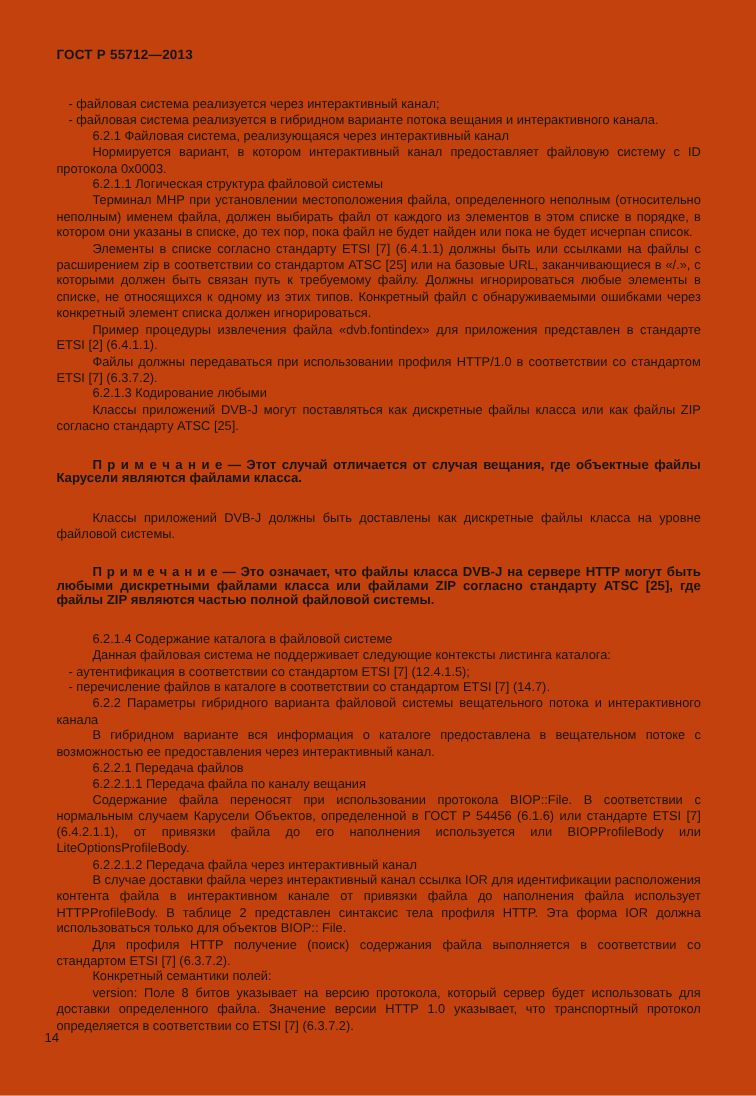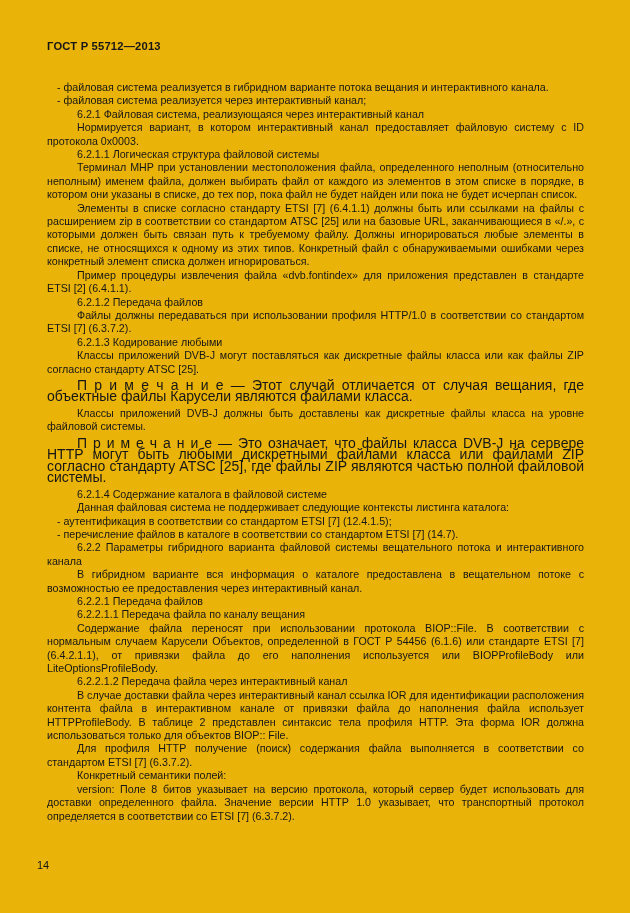--- a/index.html
+++ b/index.html
@@ -7,21 +7,21 @@
     width: 630px;
     height: 913px;
     background: #f4f4f4;
     font-family: "Liberation Sans", sans-serif;
     color: #161616;
   }
   .page {
     position: relative;
     width: 630px;
     height: 913px;
-    background: #eab308;
+    background: #c2410c;
     padding: 40px 46px 0 47px;
     box-sizing: border-box;
     overflow: hidden;
   }
   .doc-header {
     font-weight: bold;
     font-size: 11.2px;
     letter-spacing: 0.2px;
   }
   .content {
@@ -30,47 +30,47 @@
     line-height: 13.4px;
     text-align: justify;
   }
   .content p {
     margin: 0;
     text-indent: 30px;
   }
   .content p.list { text-indent: 10px; }
   .content p.heading { text-indent: 30px; }
   .content p.note {
-    font-size: 14px;
+    font-size: 11px;
     line-height: 11.5px;
-    margin: 4px 0;
+    margin: 20px 0;
+    font-weight: bold;
   }
   .page-number {
     position: absolute;
     left: 37px;
     bottom: 42px;
     font-size: 11px;
   }
 </style>
 </head>
 <body>
 
 <div class="page">
   <div class="doc-header">ГОСТ Р 55712—2013</div>
 
   <div class="content">
+      <p class="list">- файловая система реализуется через интерактивный канал;</p>
       <p class="list">- файловая система реализуется в гибридном варианте потока вещания и интерактивного канала.</p>
-      <p class="list">- файловая система реализуется через интерактивный канал;</p>
       <p class="heading">6.2.1 Файловая система, реализующаяся через интерактивный канал</p>
       <p class="body">Нормируется вариант, в котором интерактивный канал предоставляет файловую систему с ID протокола 0x0003.</p>
       <p class="heading">6.2.1.1 Логическая структура файловой системы</p>
       <p class="body">Терминал MHP при установлении местоположения файла, определенного неполным (относительно неполным) именем файла, должен выбирать файл от каждого из элементов в этом списке в порядке, в котором они указаны в списке, до тех пор, пока файл не будет найден или пока не будет исчерпан список.</p>
       <p class="body">Элементы в списке согласно стандарту ETSI [7] (6.4.1.1) должны быть или ссылками на файлы с расширением zip в соответствии со стандартом ATSC [25] или на базовые URL, заканчивающиеся в «/.», с которыми должен быть связан путь к требуемому файлу. Должны игнорироваться любые элементы в списке, не относящихся к одному из этих типов. Конкретный файл с обнаруживаемыми ошибками через конкретный элемент списка должен игнорироваться.</p>
       <p class="body">Пример процедуры извлечения файла «dvb.fontindex» для приложения представлен в стандарте ETSI [2] (6.4.1.1).</p>
-      <p class="heading">6.2.1.2 Передача файлов</p>
       <p class="body">Файлы должны передаваться при использовании профиля HTTP/1.0 в соответствии со стандартом ETSI [7] (6.3.7.2).</p>
       <p class="heading">6.2.1.3 Кодирование любыми</p>
       <p class="body">Классы приложений DVB-J могут поставляться как дискретные файлы класса или как файлы ZIP согласно стандарту ATSC [25].</p>
       <p class="note">П р и м е ч а н и е — Этот случай отличается от случая вещания, где объектные файлы Карусели являются файлами класса.</p>
       <p class="body">Классы приложений DVB-J должны быть доставлены как дискретные файлы класса на уровне файловой системы.</p>
       <p class="note">П р и м е ч а н и е — Это означает, что файлы класса DVB-J на сервере HTTP могут быть любыми дискретными файлами класса или файлами ZIP согласно стандарту ATSC [25], где файлы ZIP являются частью полной файловой системы.</p>
       <p class="heading">6.2.1.4 Содержание каталога в файловой системе</p>
       <p class="body">Данная файловая система не поддерживает следующие контексты листинга каталога:</p>
       <p class="list">- аутентификация в соответствии со стандартом ETSI [7] (12.4.1.5);</p>
       <p class="list">- перечисление файлов в каталоге в соответствии со стандартом ETSI [7] (14.7).</p>

